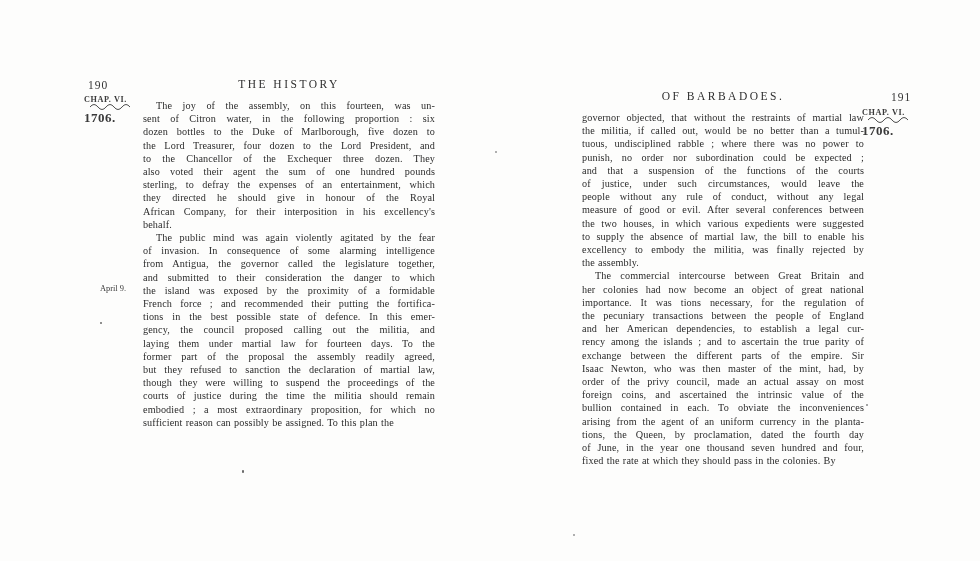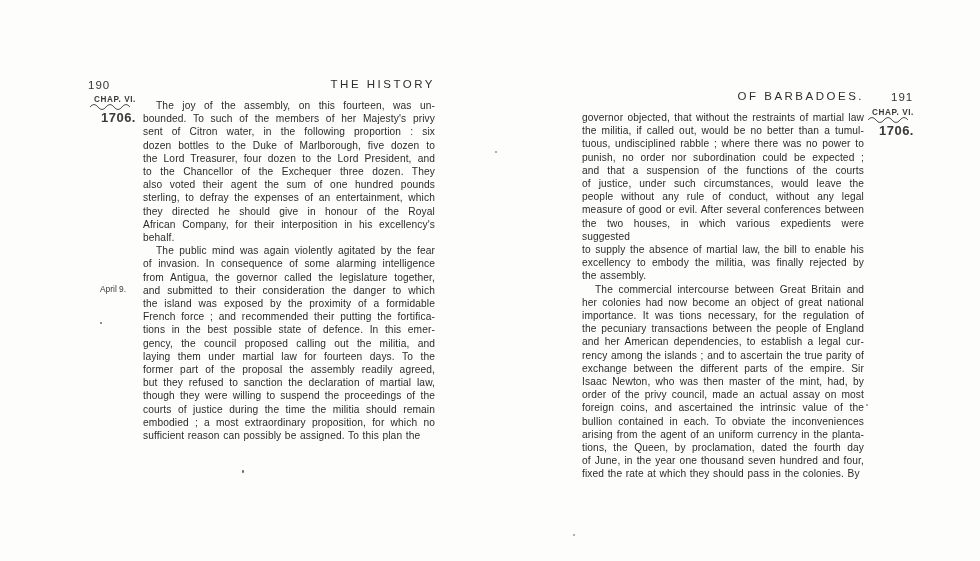--- a/index.html
+++ b/index.html
@@ -1,27 +1,27 @@
 <!DOCTYPE html>
 <html><head>
 <meta charset="utf-8">
 <style>
   html,body{margin:0;padding:0;}
   body{background:#ffffff;}
   .canvas{
     position:relative;width:980px;height:561px;overflow:hidden;
     background:#fdfdfc;
-    font-family:Liberation Sans, sans-serif;
+    font-family:Liberation Serif, serif;
     color:#2b2b2b;
   }
   
   .pagenum{position:absolute;font-size:11.5px;letter-spacing:1px;color:#333;}
-  .running-title{position:absolute;text-align:right;font-size:11.5px;letter-spacing:2.5px;color:#2e2e2e;white-space:nowrap;}
+  .running-title{position:absolute;text-align:center;font-size:11.5px;letter-spacing:2.5px;color:#2e2e2e;white-space:nowrap;}
   
-  .chapnote{position:absolute;width:52px;text-align:right;color:#3a3a3a;}
+  .chapnote{position:absolute;width:52px;text-align:left;color:#3a3a3a;}
   .chapnote .chap{font-size:8.2px;letter-spacing:0.6px;font-weight:bold;white-space:nowrap;display:block;}
   .chapnote .year{font-size:13px;letter-spacing:0.5px;font-weight:bold;display:block;margin-top:0;}
   .chapnote svg{display:block;margin:0 auto;margin-top:-1px;}
   .sidenote{position:absolute;font-size:8.4px;color:#3a3a3a;white-space:nowrap;}
   
   .body{position:absolute;font-size:10.2px;line-height:13.2px;letter-spacing:0.12px;word-spacing:0.6px;}
   .body .line{text-align:justify;text-align-last:justify;white-space:normal;}
   .body .line.paraend{text-align-last:left;}
   .body .line.indent{text-indent:13px;}
   #left-body{left:143px;top:99px;width:292px;}
@@ -48,21 +48,20 @@
       <svg width="42" height="7" viewBox="0 0 42 7">
         <path d="M1,4 q4,-5 8,0 q4,5 8,0 q4,-5 8,0 q4,5 8,0 q4,-5 8,0" fill="none" stroke="#3a3a3a" stroke-width="0.9"></path>
       </svg>
       <span class="year">1706.</span>
     </div>
 
     <span class="sidenote" style="left:100px;top:284px;">April 9.</span>
 
     <div class="body" id="left-body">
         <div class="line indent">The joy of the assembly, on this fourteen, was un-</div>
-        <div class="line">bounded. To such of the members of her Majesty's privy</div>
         <div class="line">sent of Citron water, in the following proportion : six</div>
         <div class="line">dozen bottles to the Duke of Marlborough, five dozen to</div>
         <div class="line">the Lord Treasurer, four dozen to the Lord President, and</div>
         <div class="line">to the Chancellor of the Exchequer three dozen. They</div>
         <div class="line">also voted their agent the sum of one hundred pounds</div>
         <div class="line">sterling, to defray the expenses of an entertainment, which</div>
         <div class="line">they directed he should give in honour of the Royal</div>
         <div class="line">African Company, for their interposition in his excellency's</div>
         <div class="line paraend">behalf.</div>
         <div class="line indent">The public mind was again violently agitated by the fear</div>

